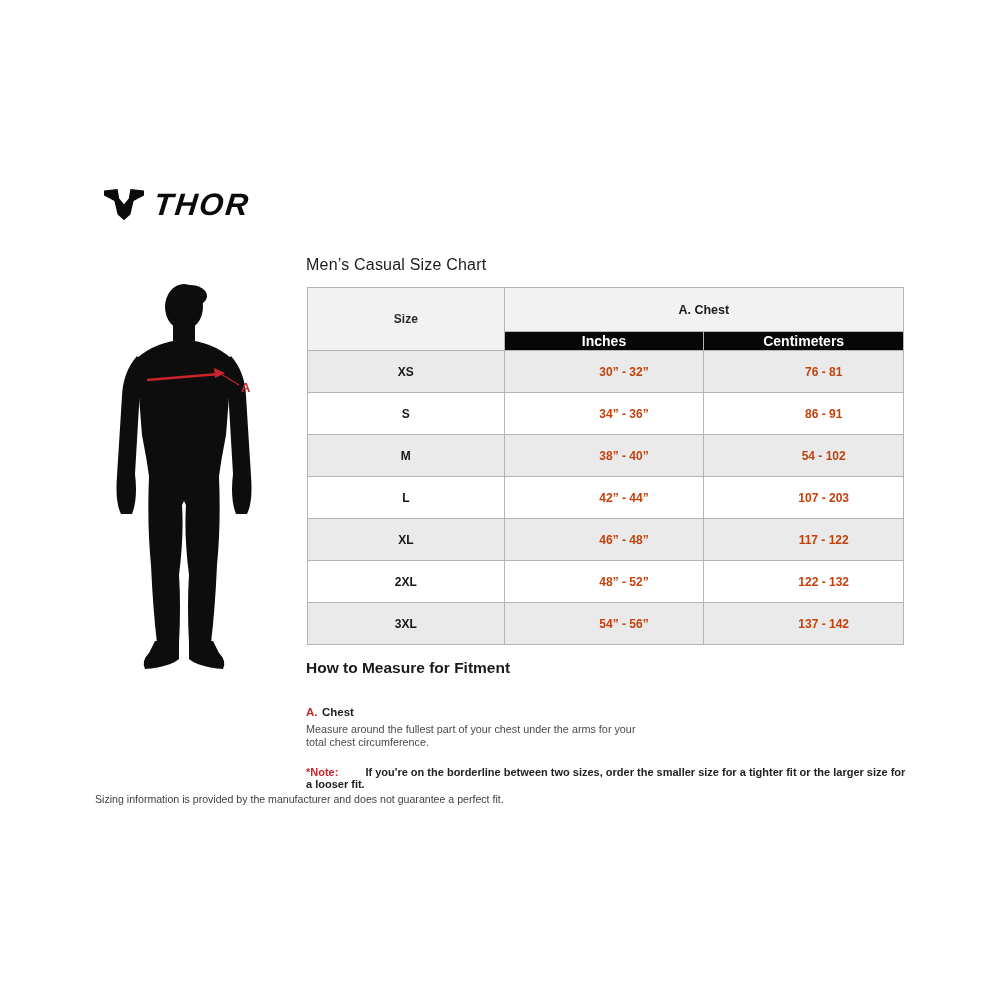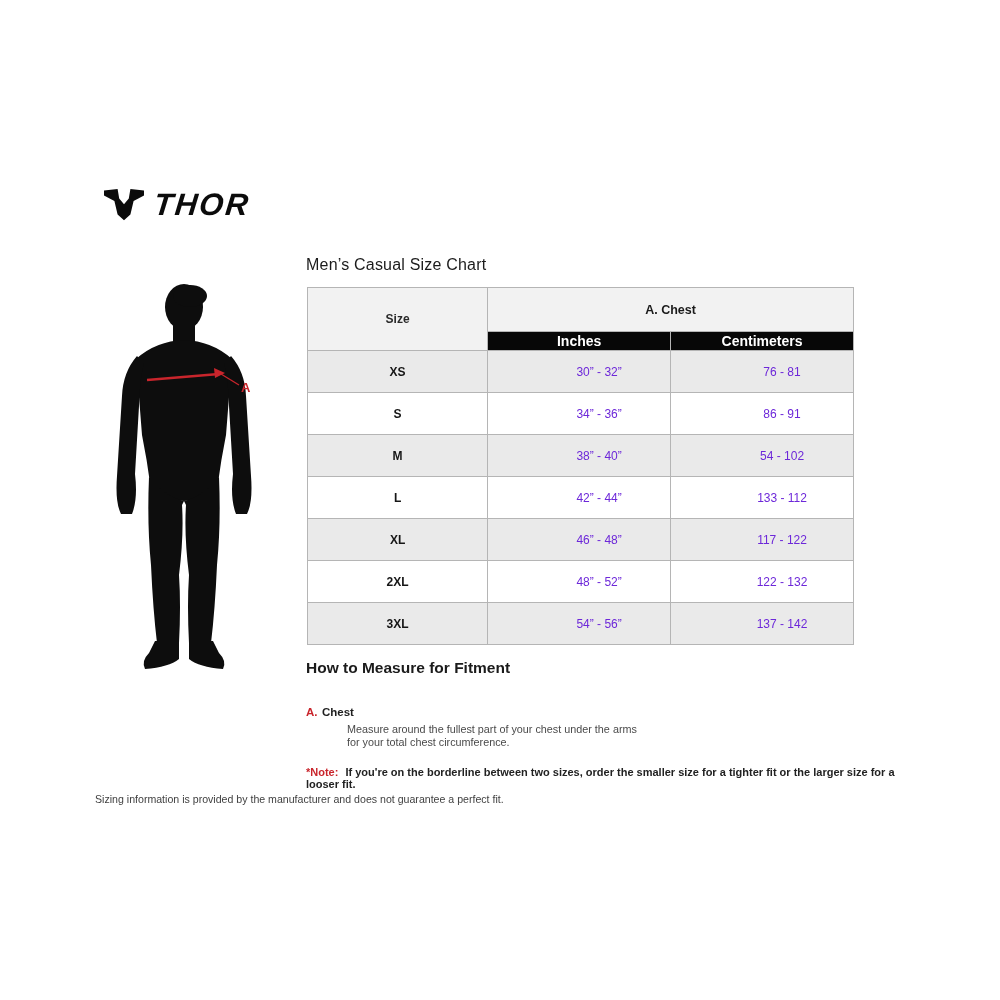--- a/index.html
+++ b/index.html
@@ -25,21 +25,21 @@
   .figure-wrap svg { width: 100%; height: 100%; display: block; }
   .sil { fill: #0d0d0d; }
 
   
   .chart-title {
     position: absolute; left: 306px; top: 256px;
     font-size: 16px; font-weight: normal; color: #1b1b1b; letter-spacing: 0.2px;
   }
 
   
-  .size-table-wrap { position: absolute; left: 307px; top: 287px; width: 547px; }
+  .size-table-wrap { position: absolute; left: 307px; top: 287px; width: 597px; }
   table.size-table {
     width: 100%; border-collapse: collapse;
     border: 1px solid #999999;
     font-size: 12px;
   }
   table.size-table th, table.size-table td {
     border: 1px solid #b5b5b5;
     text-align: center; vertical-align: middle;
   }
   .col-size { width: 33%; }
@@ -50,38 +50,38 @@
   }
   th.group-head {
     background: #f2f2f2; height: 44px; font-size: 12.5px; font-weight: bold; color: #1b1b1b;
   }
   th.black-head {
     background: #070707; color: #ffffff; height: 19px;
     font-size: 14px; font-weight: bold;
     border-left: 4px solid #fdfdfd; border-right: 4px solid #fdfdfd;
   }
   td.size-cell { font-weight: bold; color: #161616; }
-  td.val-cell { color: #6d28d9; font-weight: normal; padding-left: 40px; }
+  td.val-cell { color: #c2410c; font-weight: bold; padding-left: 40px; }
   tr.data-row { height: 42px; }
   tr.data-row:nth-child(odd) td { background: #eaeaea; }
   tr.data-row:nth-child(even) td { background: #ffffff; }
 
   
   .howto-title {
     position: absolute; left: 306px; top: 659px;
     font-size: 15.5px; font-weight: bold; color: #1b1b1b;
   }
   .measure-item { position: absolute; left: 306px; top: 702px; width: 345px; }
   .measure-key { color: #c9252c; font-weight: bold; font-size: 11.5px; }
   .measure-name { color: #1e1e1e; font-weight: bold; font-size: 11.5px; }
   .measure-desc {
-    margin-top: 3px; font-size: 10.8px; line-height: 13px; color: #4a4a4a; margin-left: 41px;
+    margin-top: 3px; font-size: 10.8px; line-height: 13px; color: #4a4a4a;
   }
   .note-line { position: absolute; left: 306px; top: 766px; width: 600px; font-size: 11px; }
-  .note-label { color: #c9252c; font-weight: bold; margin-right: 4px; }
+  .note-label { color: #c9252c; font-weight: bold; margin-right: 24px; }
   .note-text { color: #222222; font-weight: bold; }
 
   
   .footer-note {
     position: absolute; left: 95px; top: 793px;
     font-size: 10.6px; line-height: 13px; color: #3f3f3f;
   }
 
   .red-a { fill: #c9252c; font-weight: bold; font-size: 13px; font-family: "Liberation Sans", sans-serif; }
 </style>
@@ -158,21 +158,21 @@
         <td class="val-cell">86 - 91</td>
       </tr>
       <tr class="data-row">
         <td class="size-cell">M</td>
         <td class="val-cell">38” - 40”</td>
         <td class="val-cell">54 - 102</td>
       </tr>
       <tr class="data-row">
         <td class="size-cell">L</td>
         <td class="val-cell">42” - 44”</td>
-        <td class="val-cell">133 - 112</td>
+        <td class="val-cell">107 - 203</td>
       </tr>
       <tr class="data-row">
         <td class="size-cell">XL</td>
         <td class="val-cell">46” - 48”</td>
         <td class="val-cell">117 - 122</td>
       </tr>
       <tr class="data-row">
         <td class="size-cell">2XL</td>
         <td class="val-cell">48” - 52”</td>
         <td class="val-cell">122 - 132</td>

